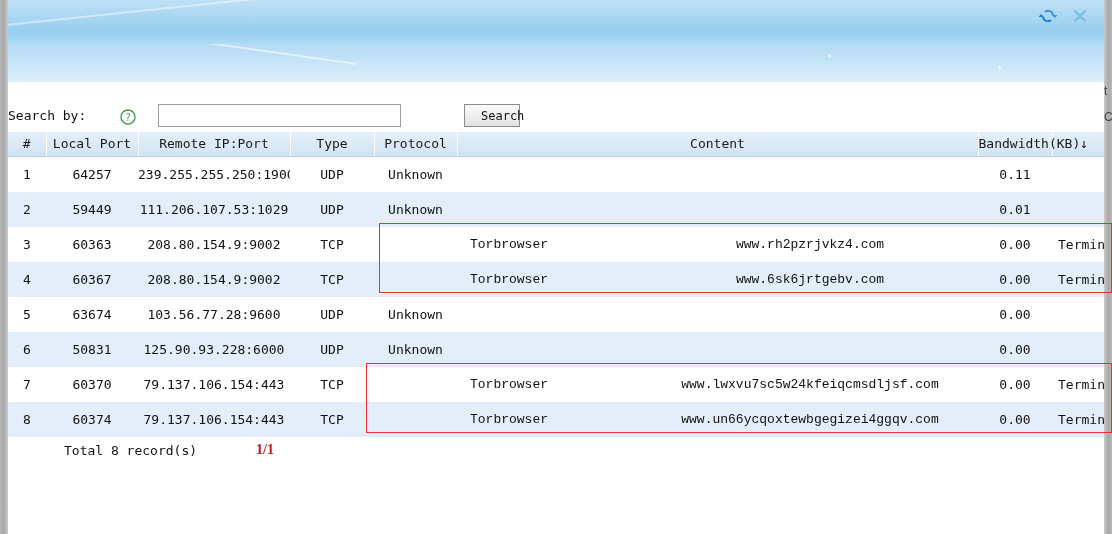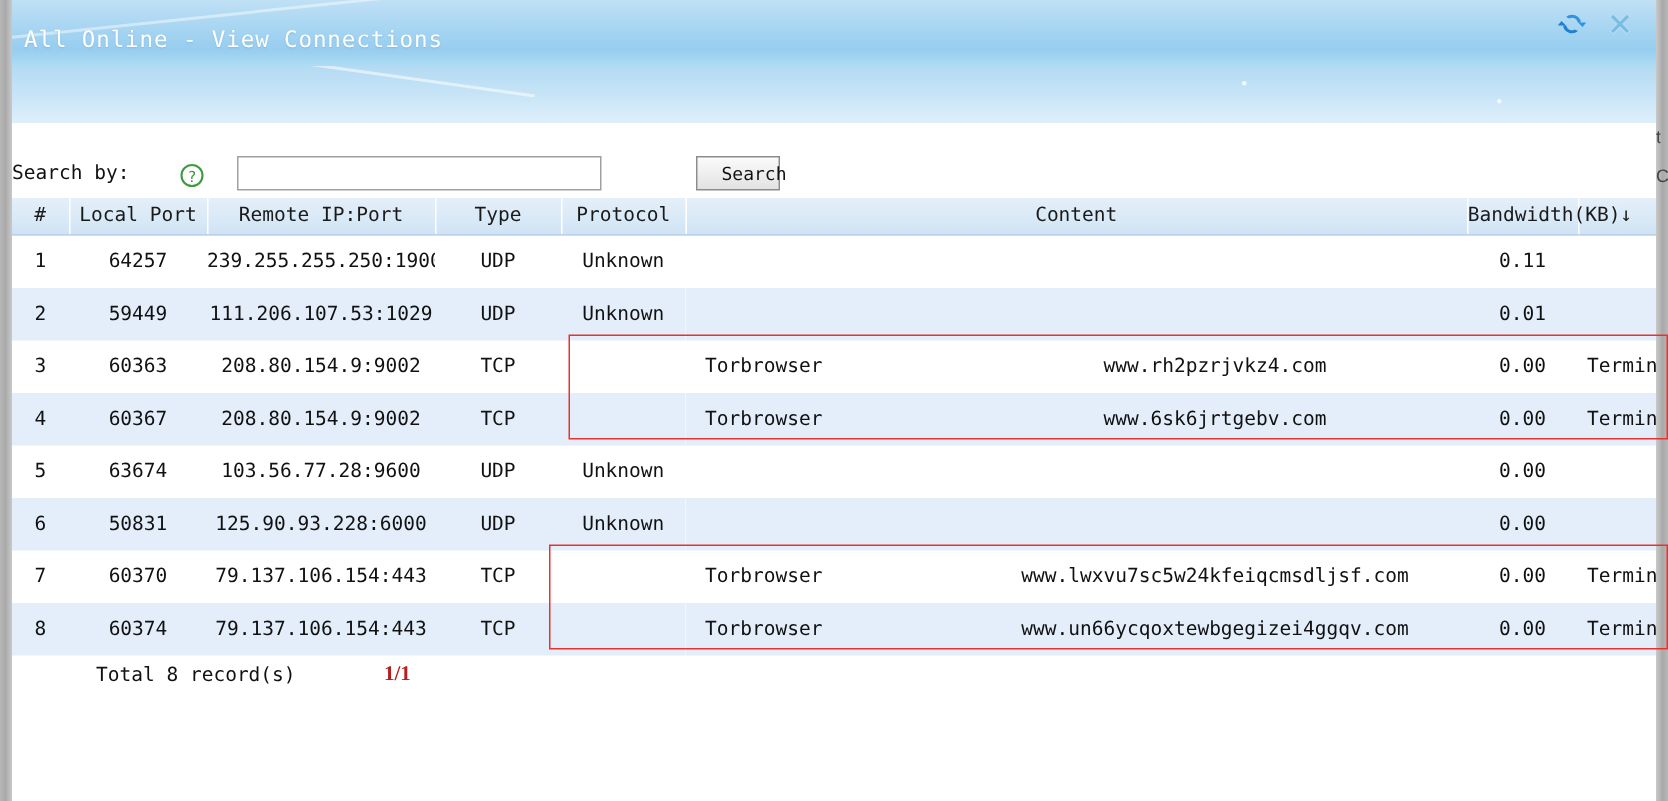--- a/index.html
+++ b/index.html
@@ -236,20 +236,21 @@
   .c-proto{ width: 83px; }
   .c-content { width: 521px; }
   .c-bw   { width: 74px; }
   .c-act  { width: 52px; }
 
   td.c-content-cell { text-align: left; padding: 0; }
   .content-flex {
     display: flex;
     align-items: center;
     height: 35px;
+    font-family: Liberation Mono, monospace;
   }
   .content-app {
     width: 185px;
     padding-left: 13px;
     text-align: left;
     white-space: nowrap;
   }
   .content-url {
     flex: 1;
     text-align: center;
@@ -292,21 +293,20 @@
 </head>
 <body>
 
 <div id="app">
 
   <div class="edge-strip left"></div>
   <div class="edge-strip right"></div>
 
   <div class="titlebar">
     <div class="sheen"></div>
-    <div class="title-text">All Online - View Connections</div>
     <div class="win-btns">
       <span class="win-btn">
         <svg width="20" height="20" viewBox="0 0 20 20">
           <path d="M4 11 a6 6 0 0 0 10 3.6 l-2.2 -1 a3.6 3.6 0 0 1 -5.6 -2.6 z" fill="#1f7fd0"></path>
           <path d="M16 9 a6 6 0 0 0 -10 -3.6 l2.2 1 a3.6 3.6 0 0 1 5.6 2.6 z" fill="#2f93e0"></path>
           <path d="M3 8 l3 3 l-5.5 0 z" fill="#1f7fd0"></path>
           <path d="M17 12 l-3 -3 l5.5 0 z" fill="#2f93e0"></path>
         </svg>
       </span>
       <span class="win-btn">

